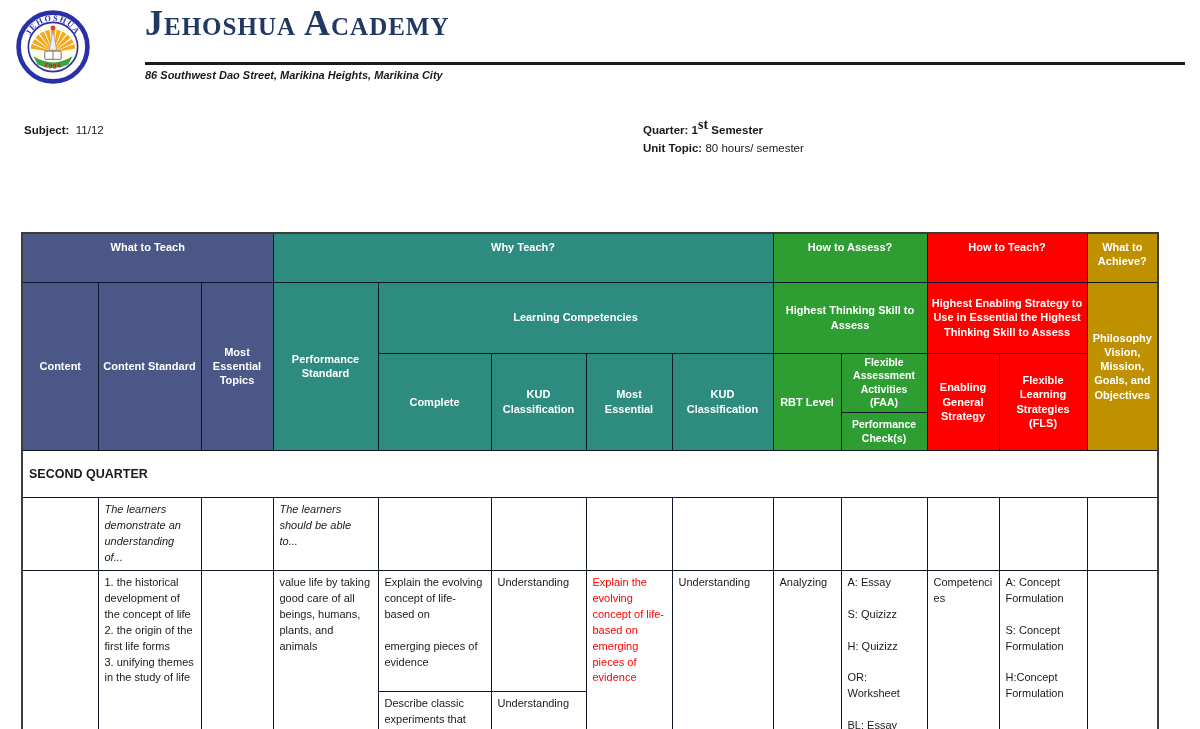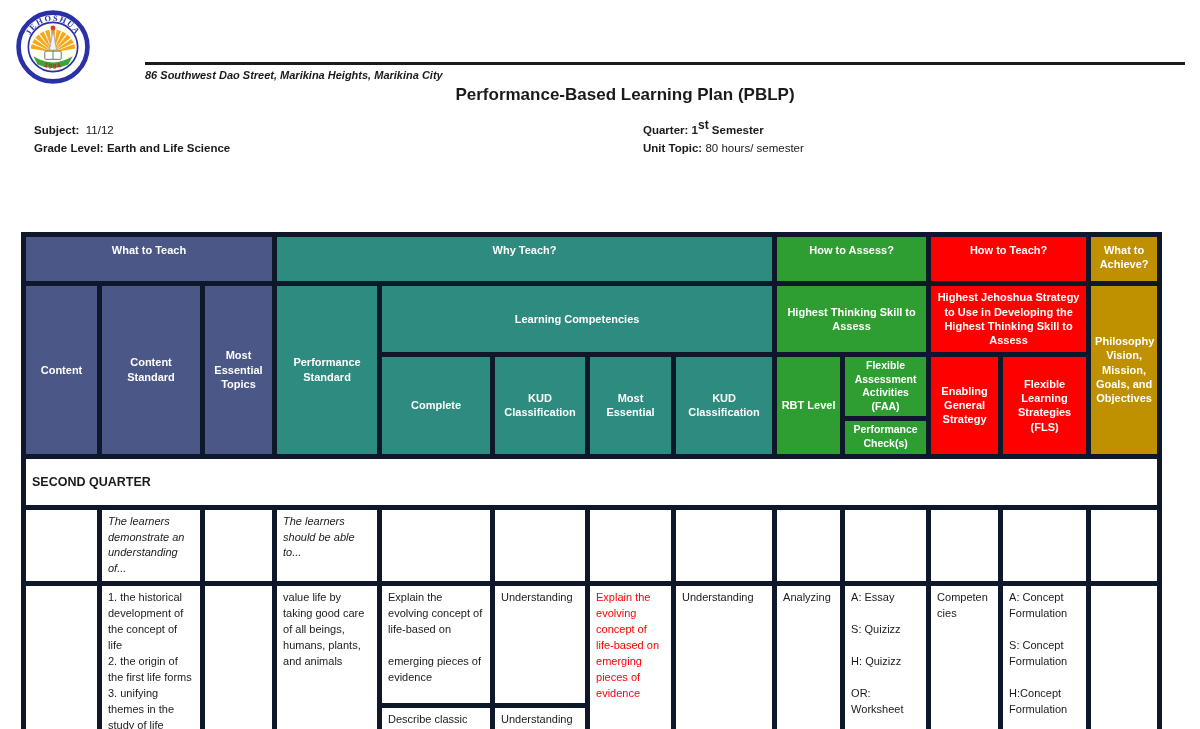--- a/index.html
+++ b/index.html
@@ -12,31 +12,31 @@
   .page{position:absolute;inset:0;}
   .logo{position:absolute;left:16px;top:10px;width:74px;height:74px;}
   .school-name{
     position:absolute;left:145px;top:2px;
     font-family:"Liberation Serif",serif;font-weight:600;
     font-variant:small-caps;font-size:36px;letter-spacing:1px;color:var(--c-navy);
   }
   .head-rule{position:absolute;left:145px;top:62px;width:1040px;height:3px;background:#1b1b1b;}
   .school-address{position:absolute;left:145px;top:69px;font-size:11px;font-weight:bold;font-style:italic;}
   .doc-title{position:absolute;left:50px;top:85px;width:1150px;text-align:center;font-size:17px;font-weight:bold;}
-  .meta-left{position:absolute;left:34px;top:121px;font-size:11.5px;line-height:18px;}
+  .meta-left{position:absolute;left:24px;top:121px;font-size:11.5px;line-height:18px;}
   .meta-right{position:absolute;left:643px;top:121px;font-size:11.5px;line-height:18px;}
   .b{font-weight:bold;}
-  sup{font-size:12px;vertical-align:super;line-height:0;}
+  sup{font-size:14px;vertical-align:super;line-height:0;font-family:Liberation Serif, serif;}
   .culminating{position:absolute;left:40px;top:190px;width:1130px;font-size:11.5px;}
   table.pblp{
     position:absolute;left:21px;top:232px;width:1136px;
     border-collapse:collapse;table-layout:fixed;
     border:2px solid #3c3c3c;
   }
-  table.pblp td{border:5px solid #0f172a;overflow:hidden;}
+  table.pblp td{border:1px solid #0f172a;overflow:hidden;}
   td.hdr{color:#fff;font-weight:bold;text-align:center;font-size:11px;line-height:1.3;}
   tr.grp td{vertical-align:top;padding-top:6px;}
   td.mid{vertical-align:middle;padding:2px 4px;}
   .bg-blue{background:var(--c-blue);}
   .bg-teal{background:var(--c-teal);}
   .bg-green{background:var(--c-green);}
   .bg-red{background:var(--c-red);}
   .bg-gold{background:var(--c-gold);}
   td.body-cell{
     background:#fff;vertical-align:top;text-align:left;
@@ -81,28 +81,27 @@
       <path id="arcBot" d="M 16,41 A 20.5,20.5 0 0 0 56,41"></path>
     </defs>
     <text font-size="8" fill="#2a31a8" font-weight="bold" font-family="Liberation Serif,serif" letter-spacing="1.5">
       <textPath href="#arcTop" startOffset="50%" text-anchor="middle">JEHOSHUA</textPath>
     </text>
     <text font-size="6.5" fill="#cc2222" font-weight="bold" font-family="Liberation Sans,sans-serif" letter-spacing="1">
       <textPath href="#arcBot" startOffset="50%" text-anchor="middle">1994</textPath>
     </text>
   </svg>
 
+  <div class="school-name">Jehoshua Academy</div>
   <div class="head-rule"></div>
   <div class="school-address">86 Southwest Dao Street, Marikina Heights, Marikina City</div>
 
-  <div class="doc-title">Performance-Based Learning Plan (PBLP)</div>
 
   <div class="meta-left">
     <div><span class="b">Subject:</span>&nbsp; <span>11/12</span></div>
-    <div><span class="b">Grade Level:</span> <span class="b">Earth and Life Science</span></div>
   </div>
 
   <div class="meta-right">
     <div><span class="b">Quarter:</span> <span class="b">1</span><sup class="b">st</sup> <span class="b">Semester</span></div>
     <div><span class="b">Unit Topic:</span> <span>80 hours/ semester</span></div>
   </div>
 
 
   <table class="pblp">
     <colgroup>
@@ -130,21 +129,21 @@
       <td class="hdr bg-gold">What to Achieve?</td>
     </tr>
 
     <tr style="height:71px">
       <td rowspan="3" class="hdr mid bg-blue">Content</td>
       <td rowspan="3" class="hdr mid bg-blue">Content Standard</td>
       <td rowspan="3" class="hdr mid bg-blue">Most Essential Topics</td>
       <td rowspan="3" class="hdr mid bg-teal">Performance Standard</td>
       <td colspan="4" class="hdr mid bg-teal">Learning Competencies</td>
       <td colspan="2" class="hdr mid bg-green">Highest Thinking Skill to Assess</td>
-      <td colspan="2" class="hdr mid bg-red">Highest Jehoshua Strategy to Use in Developing the Highest Thinking Skill to Assess</td>
+      <td colspan="2" class="hdr mid bg-red">Highest Enabling Strategy to Use in Essential the Highest Thinking Skill to Assess</td>
       <td rowspan="3" class="hdr mid bg-gold">Philosophy Vision, Mission, Goals, and Objectives</td>
     </tr>
 
     <tr style="height:59px">
       <td rowspan="2" class="hdr mid bg-teal">Complete</td>
       <td rowspan="2" class="hdr mid bg-teal">KUD Classification</td>
       <td rowspan="2" class="hdr mid bg-teal">Most Essential</td>
       <td rowspan="2" class="hdr mid bg-teal">KUD Classification</td>
       <td rowspan="2" class="hdr mid bg-green">RBT Level</td>
       <td class="hdr mid small bg-green">Flexible Assessment Activities (FAA)</td>

